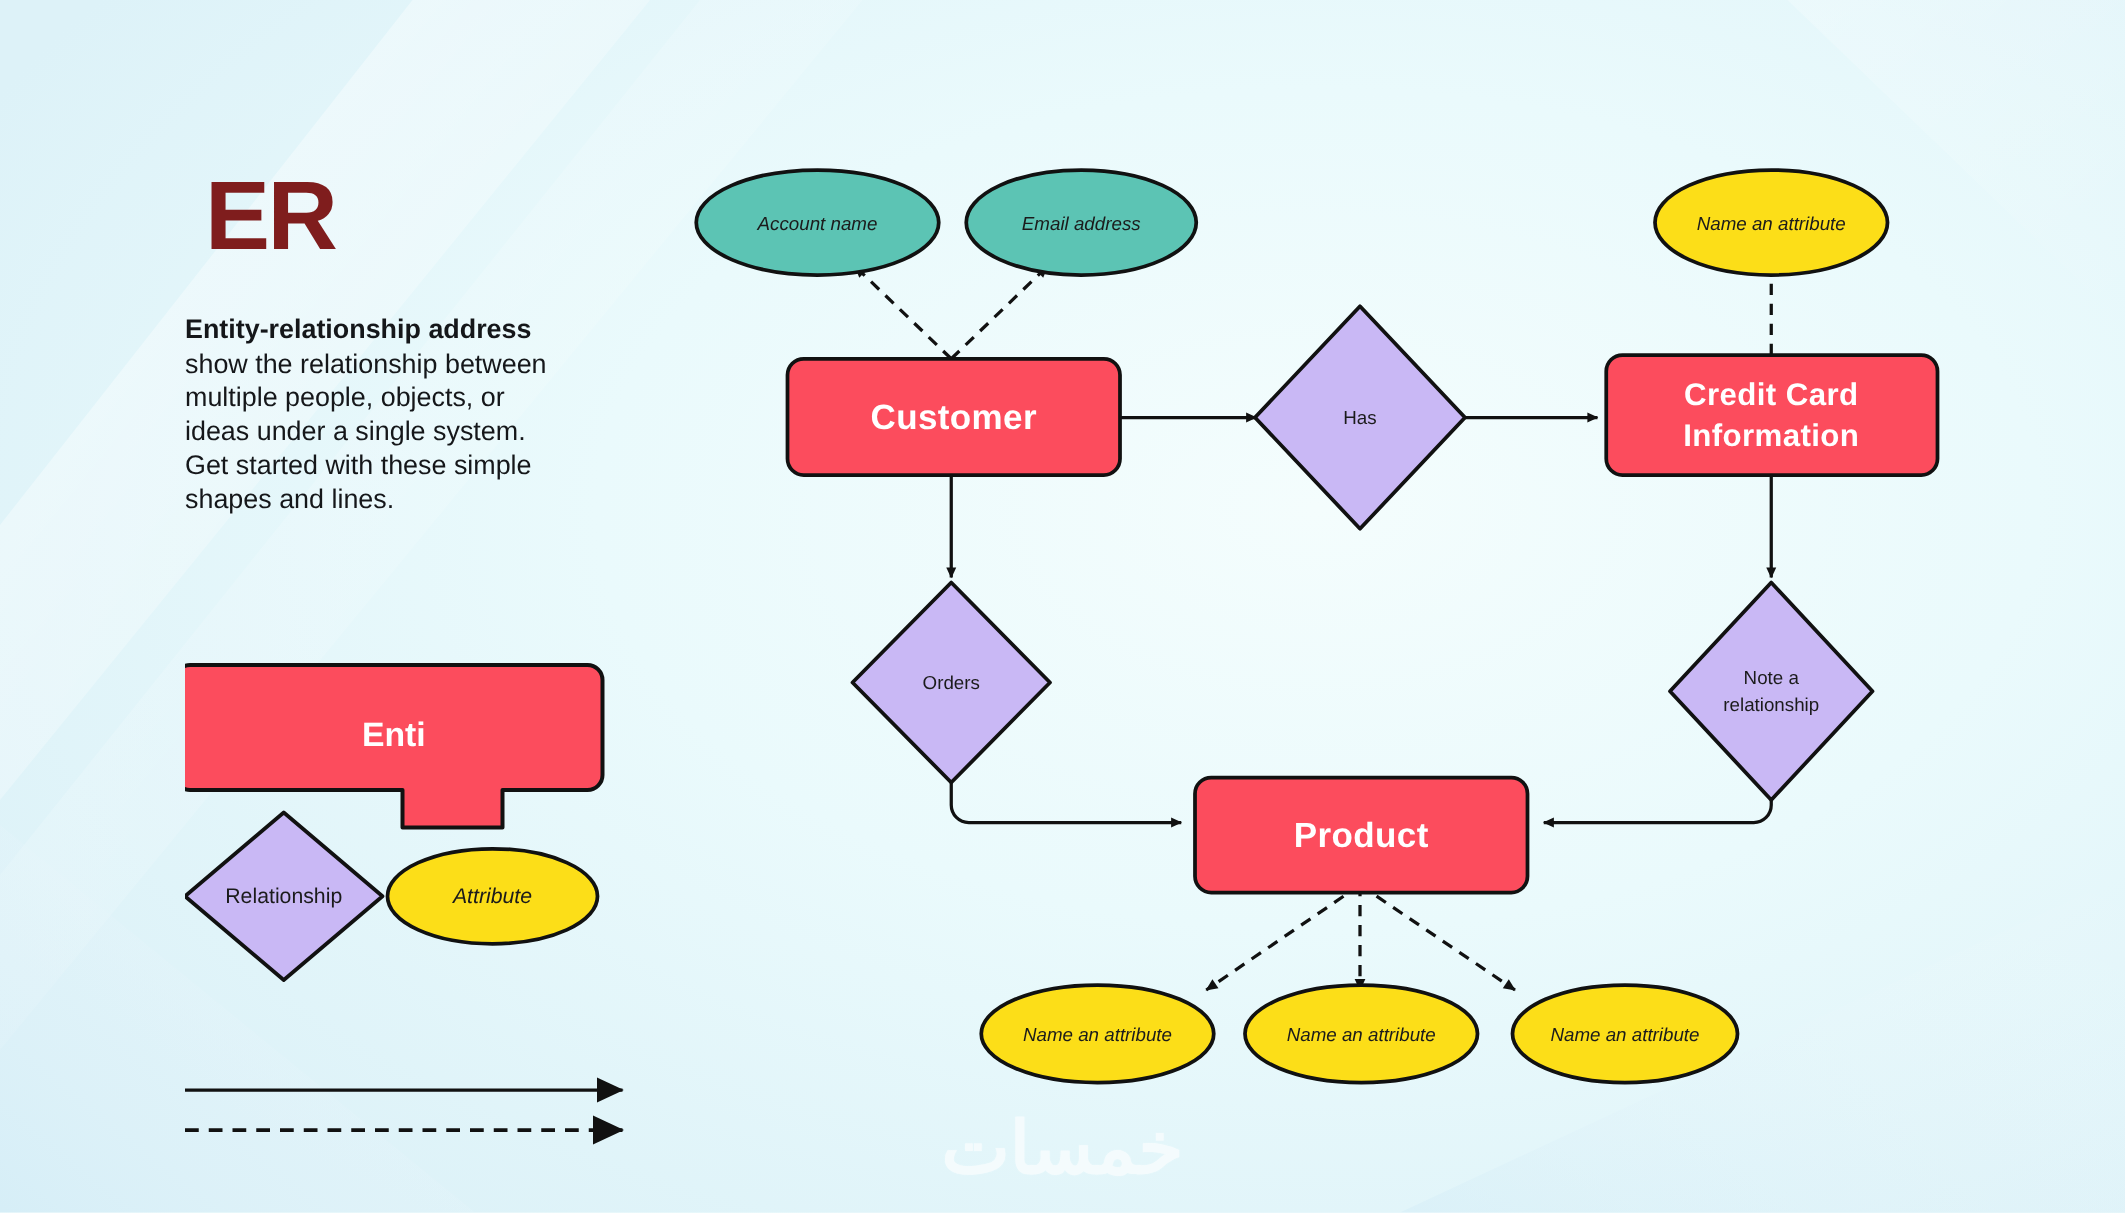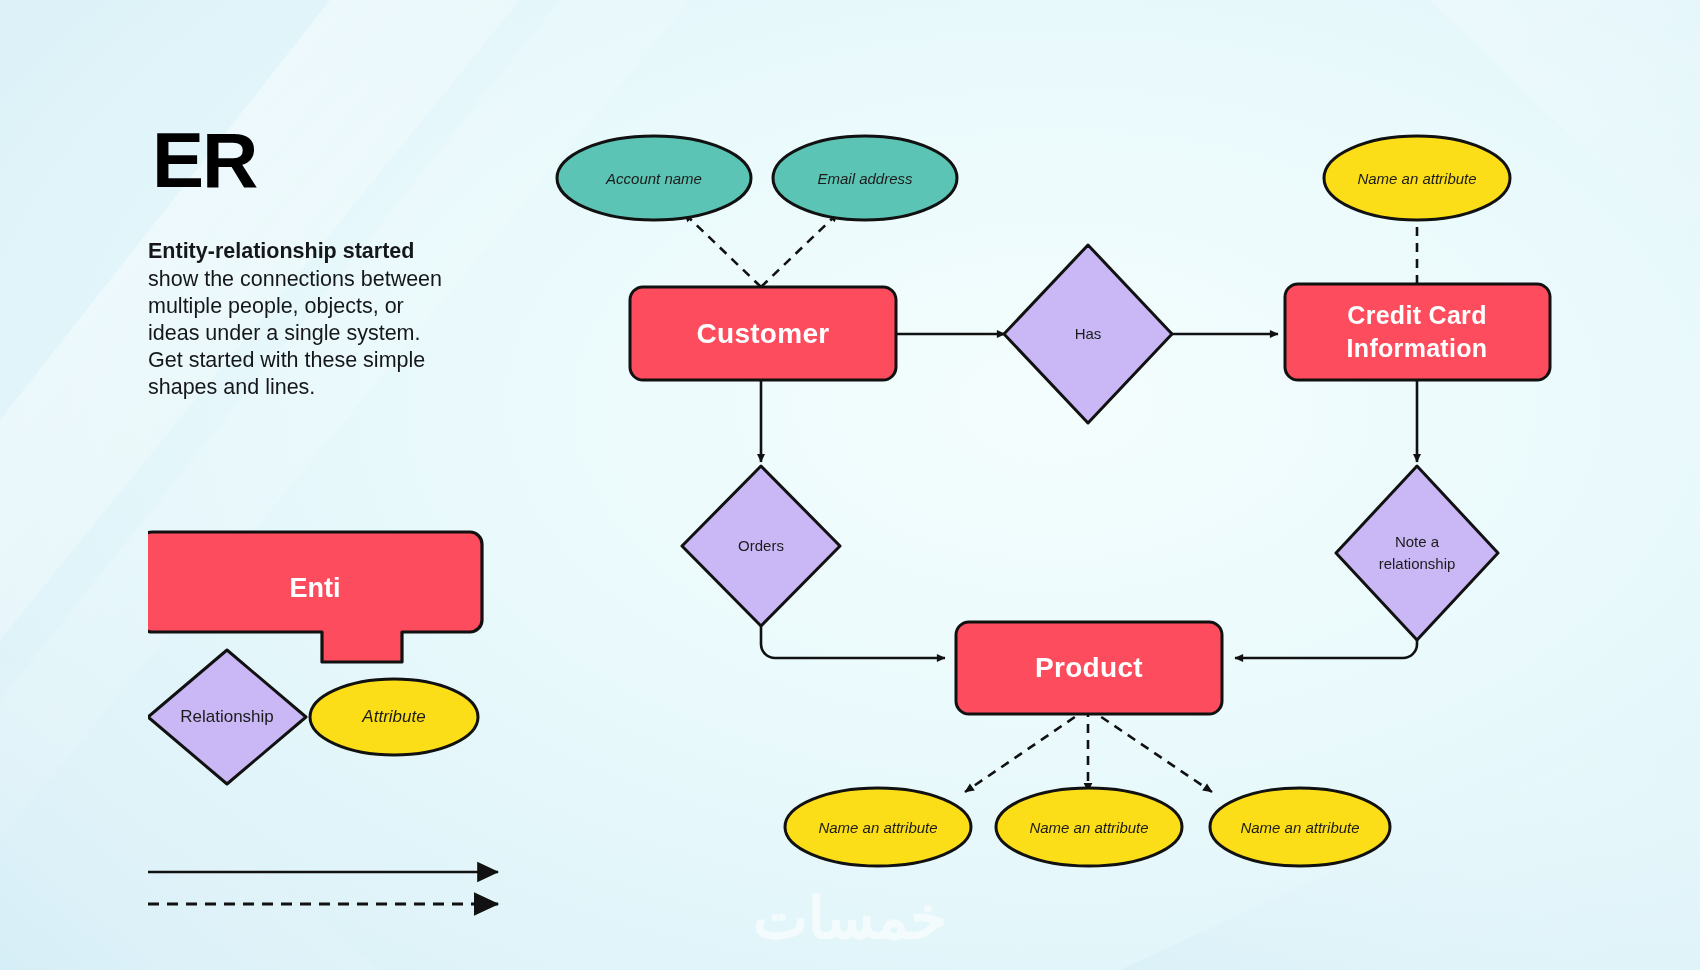--- a/index.html
+++ b/index.html
@@ -15,22 +15,22 @@
       radial-gradient(1200px 700px at 62% 42%, #f4fdfd 0%, #eafafc 48%, #ddf2f8 100%),
       linear-gradient(115deg,#e4f4fa 0%,#f2fcfd 35%,#e8f7fb 70%,#dff2f9 100%);
   }
   
   #streaks{position:absolute;inset:0;pointer-events:none;}
   
   #left{
     position:absolute;left:148px;top:118px;width:360px;
   }
   .title{
-    font-size:78px;line-height:0.98;font-weight:700;color:#000000;
-    letter-spacing:-2px;margin:4px;
+    font-size:78px;line-height:0.98;font-weight:700;color:#7f1d1d;
+    letter-spacing:-2px;margin:16px;
   }
   .title .l2{display:block;margin-top:6px;}
   .blurb{
     margin-top:40px;font-size:21.5px;line-height:1.26;color:#15171a;
     width:310px;
   }
   .blurb b{font-weight:700;}
   
   #legend{position:absolute;left:148px;top:528px;width:370px;height:300px;}
   #legendlines{position:absolute;left:148px;top:860px;}
@@ -85,21 +85,21 @@
   <polygon points="0,700 560,0 690,0 0,840" fill="url(#streakg)" opacity="0.5"></polygon>
   <polygon points="0,970 380,970 0,660" fill="url(#cornerg)" opacity="0.6"></polygon>
   <polygon points="1700,0 1700,260 1430,0" fill="url(#streakg)" opacity="0.45"></polygon>
   <polygon points="1120,970 1700,970 1700,700" fill="url(#cornerg)" opacity="0.45"></polygon>
 </svg>
 
 <div id="left">
   <h1 class="title">
     <span>ER</span>
   </h1>
-  <p class="blurb"><b>Entity-relationship started</b><span> show the connections between multiple people, objects, or ideas under a single system. Get started with these simple shapes and lines.</span></p>
+  <p class="blurb"><b>Entity-relationship address</b><span> show the relationship between multiple people, objects, or ideas under a single system. Get started with these simple shapes and lines.</span></p>
 </div>
 
 <svg id="legend" width="370" height="300" viewBox="0 0 370 300">
 
   <g>
     <path d="M4,4 h318 a12,12 0 0 1 12,12 v76 a12,12 0 0 1 -12,12 h-68 v30 h-80 v-30 h-170 a12,12 0 0 1 -12,-12 v-76 a12,12 0 0 1 12,-12 z" fill="#FC4C5D" stroke="#111" stroke-width="3.2" stroke-linejoin="round"></path>
     <text class="leg-ent" x="167" y="62" text-anchor="middle" dominant-baseline="middle">Enti</text>
   </g>
 
   <g>

